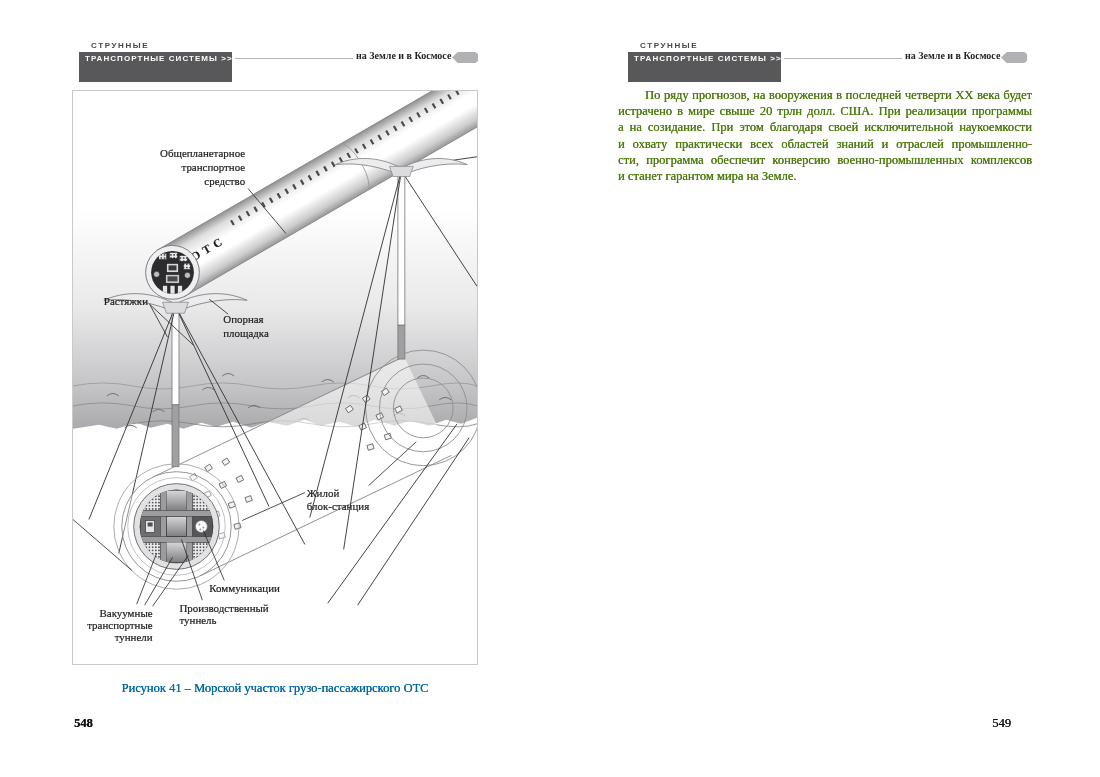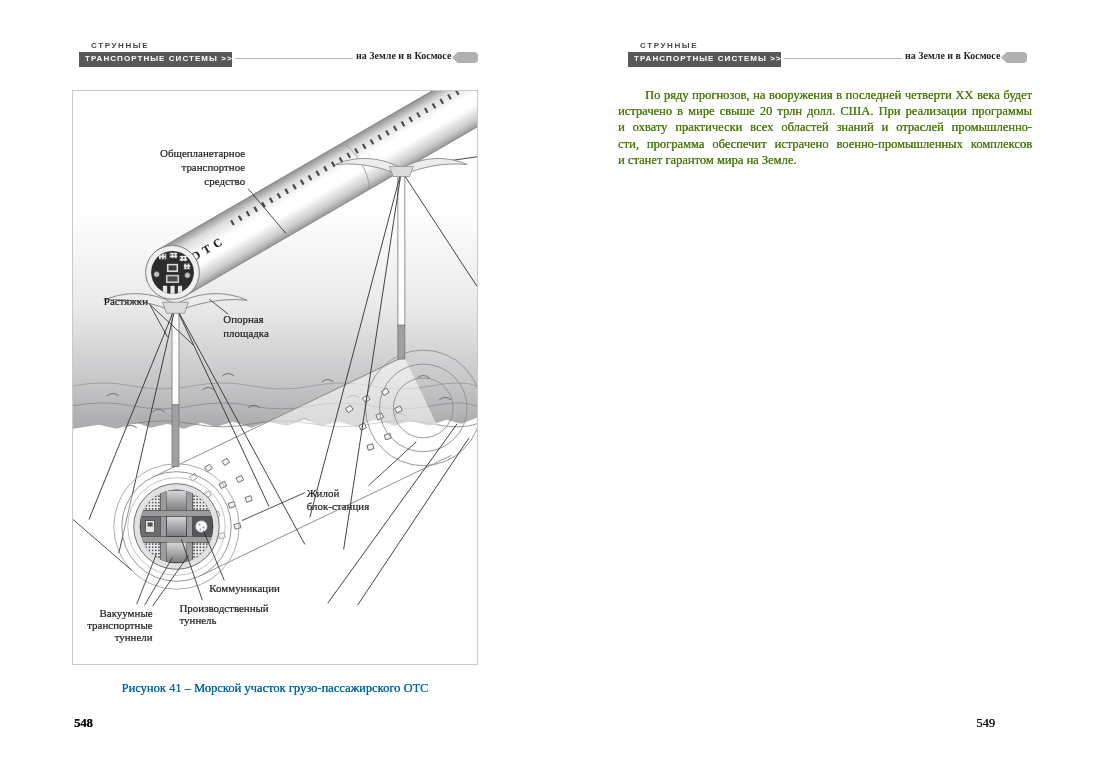--- a/index.html
+++ b/index.html
@@ -4,42 +4,42 @@
 <style>
   html,body{margin:0;padding:0;}
   body{width:1100px;height:777px;position:relative;background:#ffffff;
        font-family:"Liberation Serif",serif;color:#1a1a1c;overflow:hidden;}
 
   
   .hdr{position:absolute;top:41px;width:399px;height:26px;}
   .hdr-left{left:79px;} .hdr-right{left:628px;}
   .hdr .pre{position:absolute;left:4px;top:0;font-family:"Liberation Sans",sans-serif;
             font-size:8px;font-weight:bold;letter-spacing:1.6px;color:#47474a;margin-left:8px;}
-  .hdr .box{position:absolute;left:0;top:11px;width:153px;height:15px;background:#58585a;
+  .hdr .box{position:absolute;left:0;top:11px;width:153px;height:30px;background:#58585a;
             color:#fff;font-family:"Liberation Sans",sans-serif;font-size:8px;font-weight:bold;
             letter-spacing:1.05px;line-height:13px;padding-left:6px;box-sizing:border-box;white-space:nowrap;}
   .hdr .rule{position:absolute;left:156px;top:17px;width:118px;height:1px;background:#b3b3b5;}
   .hdr .sub{position:absolute;left:277px;top:9px;font-size:10px;font-weight:bold;color:#232325;white-space:nowrap;}
   .hdr .arrow{position:absolute;left:373px;top:11px;width:26px;height:11px;background:#b1b1b3;
               clip-path:polygon(0 50%,22% 0,90% 0,100% 18%,100% 82%,90% 100%,22% 100%);}
 
   
   .figure{position:absolute;left:72px;top:90px;width:404px;height:573px;border:1px solid #c9c9cb;background:#fff;}
   .caption{position:absolute;left:72px;top:681px;width:406px;text-align:center;font-size:12.5px;
            color:#0369a1;text-shadow:0.25px 0 0 currentColor;}
 
   
   .para{position:absolute;left:618px;top:87px;width:414px;}
   .pl{text-align:justify;text-align-last:justify;font-size:12.5px;line-height:16.2px;
       color:#4d7c0f;text-shadow:0.28px 0 0 currentColor;}
   .pl.first{text-indent:27px;}
   .pl.last{text-align-last:left;}
 
   .pagenum{position:absolute;top:716px;font-size:12.5px;color:#121214;text-shadow:0.25px 0 0 currentColor;}
-  .pn-left{left:74px;font-weight:bold;} .pn-right{right:105px;}
+  .pn-left{left:74px;font-weight:bold;} .pn-right{right:89px;}
 
   svg text{font-family:"Liberation Serif",serif;fill:#1b1b1d;stroke:#1b1b1d;stroke-width:0.2px;}
 </style>
 </head>
 <body>
 
 <div class="hdr hdr-left">
   <div class="pre">СТРУННЫЕ</div>
   <div class="box">ТРАНСПОРТНЫЕ СИСТЕМЫ  &gt;&gt;</div>
   <div class="rule"></div>
@@ -285,19 +285,20 @@
     </g>
   </g>
 </svg>
 </div>
 
 <div class="caption">Рисунок 41 – Морской участок грузо-пассажирского ОТС</div>
 
 <div class="para">
   <div class="pl first">По ряду прогнозов, на вооружения в последней четверти XX века будет</div>
   <div class="pl">истрачено в мире свыше 20 трлн долл. США. При реализации программы</div>
+  <div class="pl">а на созидание. При этом благодаря своей исключительной наукоемкости</div>
   <div class="pl">и охвату практически всех областей знаний и отраслей промышленно-</div>
-  <div class="pl">сти, программа обеспечит истрачено военно-промышленных комплексов</div>
+  <div class="pl">сти, программа обеспечит конверсию военно-промышленных комплексов</div>
   <div class="pl last">и станет гарантом мира на Земле.</div>
 </div>
 
 <div class="pagenum pn-left">548</div>
 <div class="pagenum pn-right">549</div>
 
 </body></html>

